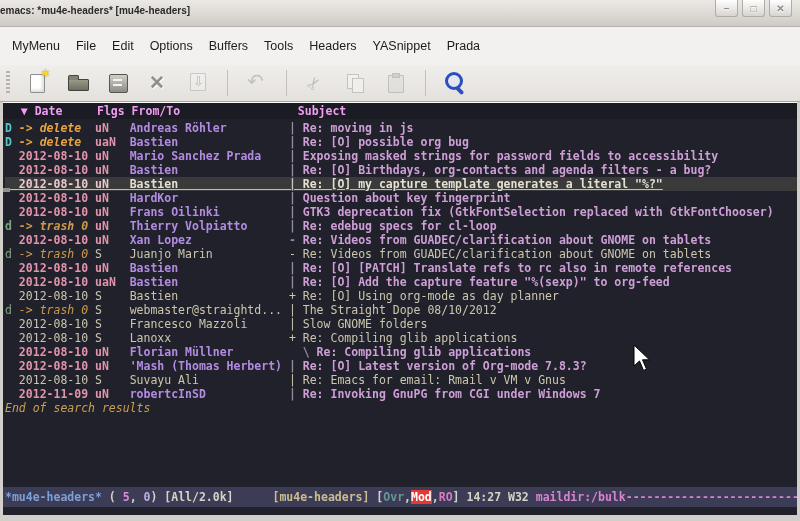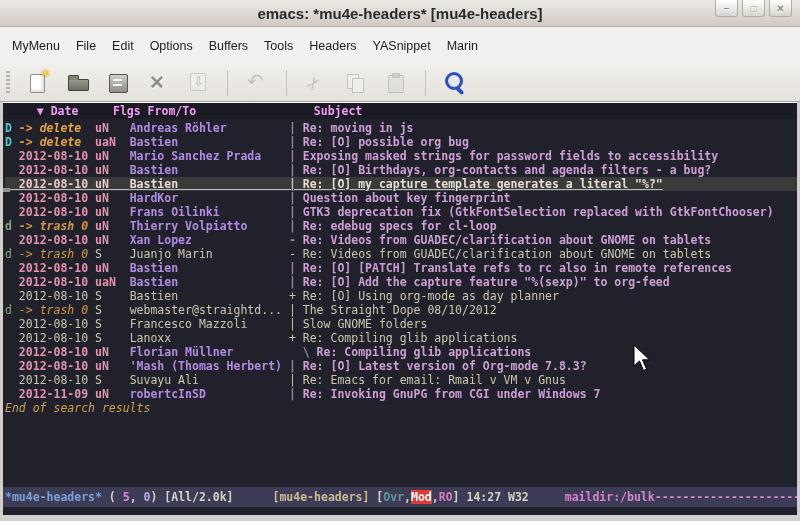--- a/index.html
+++ b/index.html
@@ -6,22 +6,22 @@
   *{box-sizing:border-box;}
   .window{
     width:800px;height:521px;position:relative;overflow:hidden;
     background:#d2cec9;padding:0 3px 6px;display:flex;flex-direction:column;
     font-family:"Liberation Sans",sans-serif;
   }
   .chrome-full{margin:0 -3px;}
   
   .titlebar{height:27px;position:relative;flex:0 0 27px;
     background:linear-gradient(#ece9e5,#cfcac5);border-bottom:1px solid #b5b1ac;}
-  .title-text{position:absolute;left:0;right:0;top:5px;text-align:center;
-    font-size:15px;font-weight:bold;color:#2a2a2a;}
+  .title-text{position:absolute;left:0;right:0;top:5px;text-align:left;
+    font-size:10px;font-weight:bold;color:#2a2a2a;}
   .win-buttons{position:absolute;right:8px;top:0;display:flex;gap:4px;}
   .wbtn{width:23px;height:17px;background:linear-gradient(#ffffff,#d8d4d0);
     border:1px solid #b0ada8;border-top:none;border-radius:0 0 3px 3px;
     color:#8e8b87;font-size:10px;font-weight:bold;display:flex;align-items:center;
     justify-content:center;text-shadow:0 1px 0 #fff;cursor:default;}
   
   .menubar{flex:0 0 22px;background:#f3f1ef;display:flex;align-items:center;
     padding:0 4px;font-size:12.5px;color:#1c1c1c;}
   .mitem{padding:12px 8px;white-space:nowrap;}
   
@@ -63,21 +63,21 @@
   .i-search-icon::before{content:"";position:absolute;left:3px;top:2px;width:12px;height:12px;
     border:3px solid #2b4fc0;border-radius:50%;background:rgba(215,228,252,.35);}
   .i-search-icon::after{content:"";position:absolute;left:16px;top:16px;width:9px;height:4px;
     background:#2b4fc0;border-radius:2px;transform:rotate(45deg);transform-origin:0 0;}
   
   .frame{flex:1 1 auto;display:flex;flex-direction:column;min-height:0;}
   .buffer{flex:1 1 auto;background:#21212b;border-top:1px solid #fafafa;
     position:relative;overflow:hidden;
     font-family:"DejaVu Sans Mono",monospace;font-size:11.5px;line-height:14px;}
   .header-line{height:16px;line-height:16px;background:#1b1b23;color:#f29df2;
-    font-weight:bold;white-space:pre;padding-left:20px;}
+    font-weight:bold;white-space:pre;padding-left:4px;}
   .rows{padding:2px 0 0 2px;}
   .row{white-space:pre;height:14px;}
   .row.u{font-weight:bold;}
   .row.r{font-weight:normal;color:#cbc7ae;}
   .row.cur{background:#3a3a3a;text-decoration:underline;text-decoration-color:#bdbdbd;}
   .g-mD{color:#56c6c6;}
   .g-md{color:#7da57d;}
   .g-del{color:#e8a43f;font-style:italic;}
   .g-trash{color:#d09a4a;font-style:italic;}
   .g-date{color:#e294ac;}
@@ -95,21 +95,21 @@
     font-family:"DejaVu Sans Mono",monospace;font-size:11.5px;line-height:20px;
     font-weight:bold;padding-left:2px;color:#d4d4c4;}
   .g-mlb{color:#7ba1d8;}
   .g-mlp{color:#d4d4c4;}
   .g-mln1{color:#da8bd8;}
   .g-mln2{color:#bfaede;}
   .g-mlk{color:#cdbd8c;margin-left:32px;}
   .g-mlt{color:#639a95;}
   .g-mlmod{color:#ffffff;background:#e53935;}
   .g-mlro{color:#da7bc0;}
-  .g-mlpath{color:#d883cf;margin-left:29px;}
+  .g-mlpath{color:#d883cf;}
   .g-mldash{color:#d883cf;}
   .minibuffer{flex:0 0 8px;background:#21212b;}
   
   .mouse-cursor{position:absolute;left:633px;top:344px;pointer-events:none;}
 </style>
 </head>
 <body>
 
 <div class="window">
   <div class="titlebar chrome-full">
@@ -122,21 +122,21 @@
   </div>
   <div class="menubar chrome-full">
       <div class="mitem">MyMenu</div>
       <div class="mitem">File</div>
       <div class="mitem">Edit</div>
       <div class="mitem">Options</div>
       <div class="mitem">Buffers</div>
       <div class="mitem">Tools</div>
       <div class="mitem">Headers</div>
       <div class="mitem">YASnippet</div>
-      <div class="mitem">Marin</div>
+      <div class="mitem">Prada</div>
     </div>
   <div class="toolbar chrome-full">
     <div class="tgrip"></div>
   <div class="ticon i-new-file-icon"></div>
       <div class="ticon i-open-folder-icon"></div>
       <div class="ticon i-save-icon"></div>
       <div class="ticon i-close-buffer-icon"></div>
       <div class="ticon i-save-as-icon dis"></div>
       <div class="tsep"></div>
       <div class="ticon i-undo-icon dis"></div>

